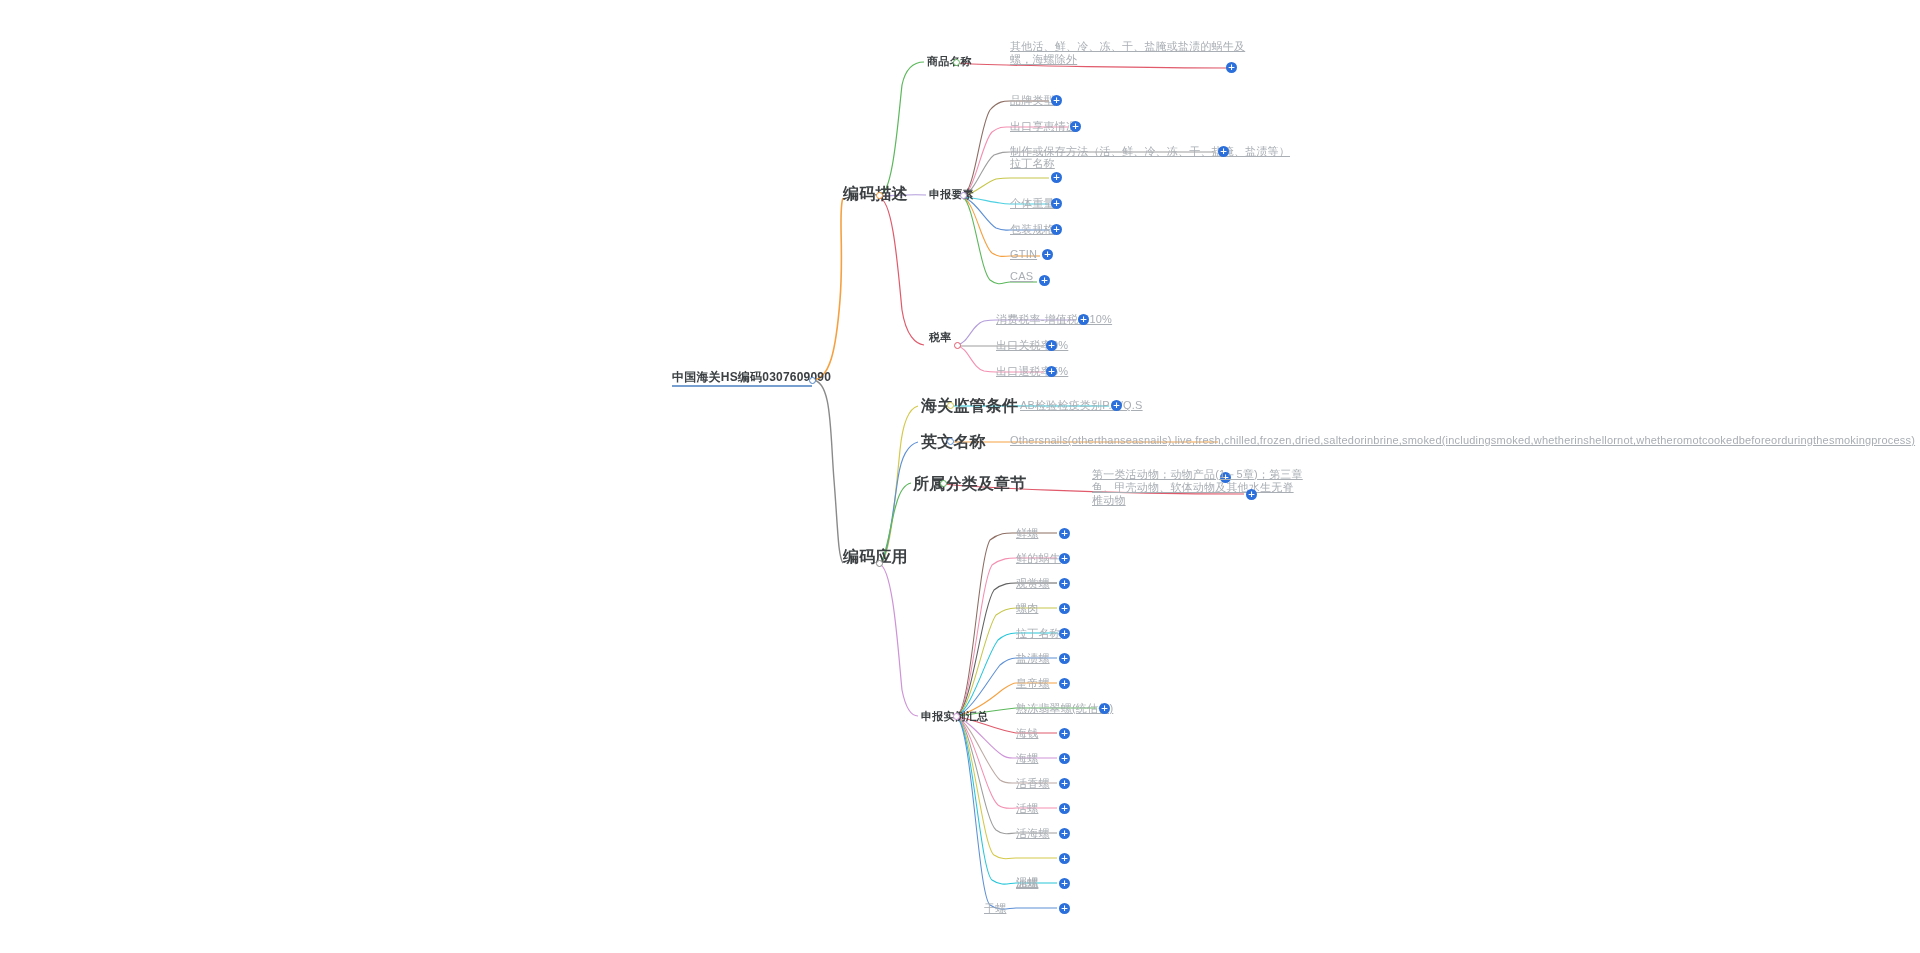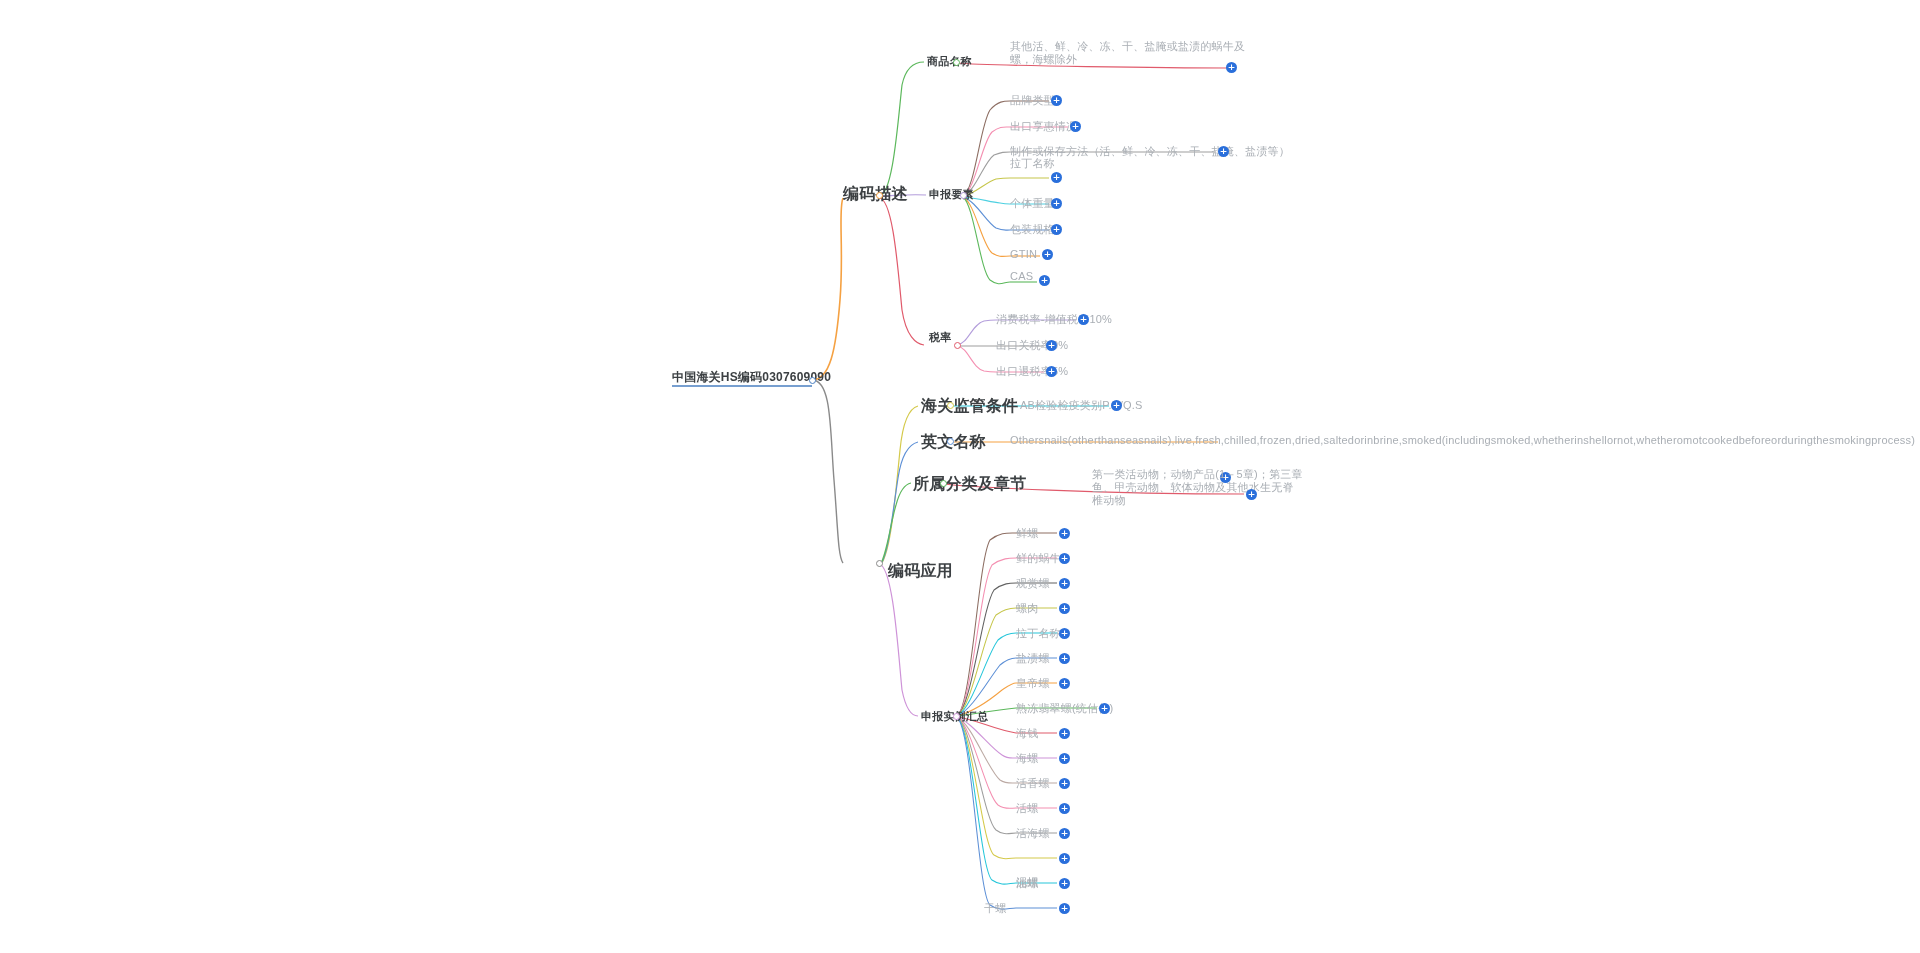--- a/index.html
+++ b/index.html
@@ -45,20 +45,21 @@
     color: #3c4043;
   }
   .node.lvl2 {
     font-size: 11px;
     font-weight: bold;
     color: #3c4043;
   }
   .node.leaf {
     font-weight: normal;
     color: #a9aeb4;
+    text-decoration: underline;
   }
   .node.wrap {
     white-space: normal;
   }
   .dot {
     position: absolute;
     width: 7px;
     height: 7px;
     border-radius: 50%;
     background: #ffffff;
@@ -183,21 +184,21 @@
 
   <div class="node lvl1" style="left:921px; top:399px;">海关监管条件</div>
   <div class="dot" style="left:947px; top:402px; border:1.4px solid #d4c94a;"></div>
 
   <div class="node lvl1" style="left:921px; top:435px;">英文名称</div>
   <div class="dot" style="left:947px; top:438px; border:1.4px solid #5c8fd6;"></div>
 
   <div class="node lvl1" style="left:913px; top:477px;">所属分类及章节</div>
   <div class="dot" style="left:940px; top:480px; border:1.4px solid #5cb85c;"></div>
 
-  <div class="node lvl1" style="left:843px; top:564px;margin-left:45px;">编码应用</div>
+  <div class="node lvl1" style="left:843px; top:550px;">编码应用</div>
   <div class="dot" style="left:876px; top:560px; border:1.4px solid #8a8a8a;"></div>
 
   <div class="node lvl2" style="left:927px; top:55px;">商品名称</div>
   <div class="dot" style="left:953px; top:59px; border:1.4px solid #5cb85c;"></div>
 
   <div class="node lvl2" style="left:929px; top:188px;">申报要素</div>
   <div class="dot" style="left:960px; top:192px; border:1.4px solid #b39ddb;"></div>
 
   <div class="node lvl2" style="left:929px; top:331px;">税率</div>
   <div class="dot" style="left:954px; top:342px; border:1.4px solid #e05a6b;"></div>

